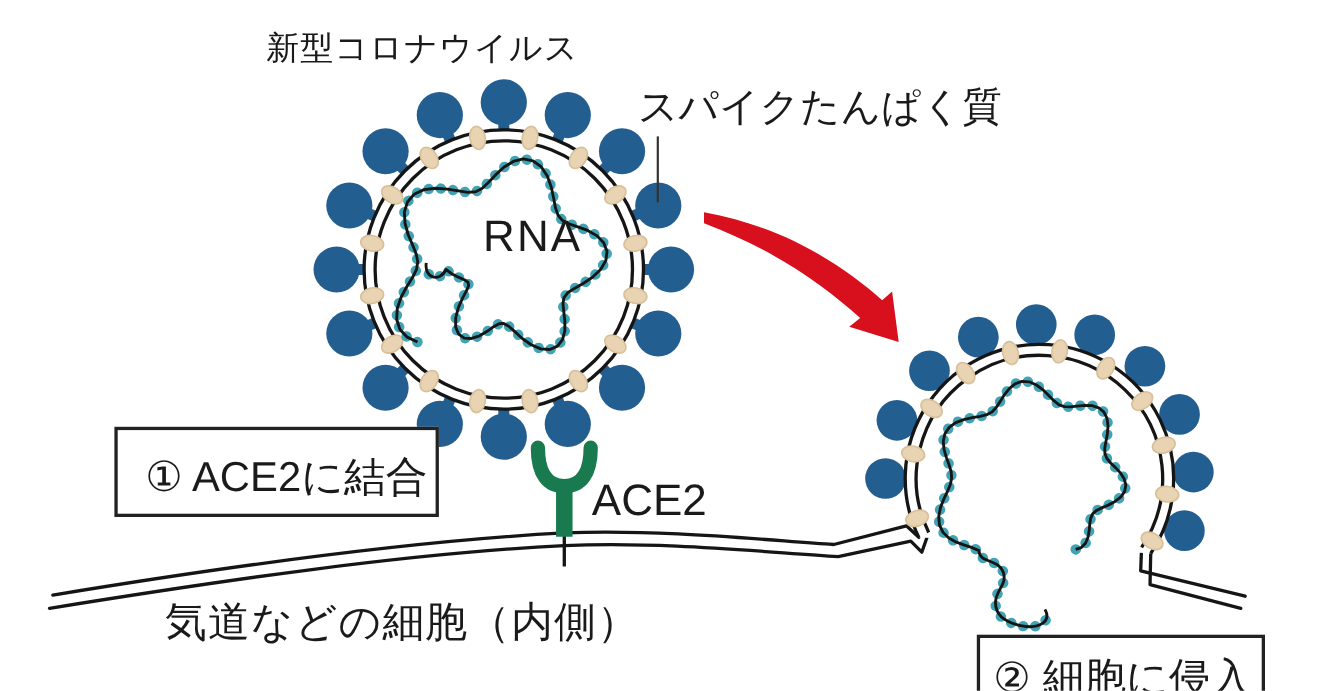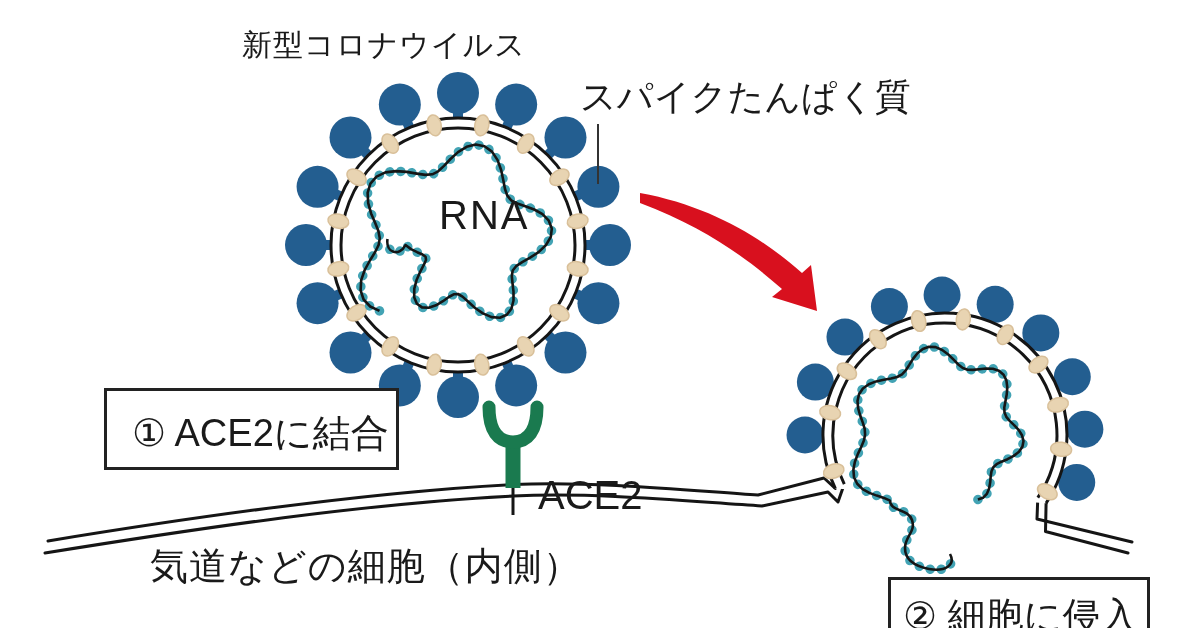--- a/index.html
+++ b/index.html
@@ -6,21 +6,21 @@
   body{
     width:1200px;height:628px;position:relative;overflow:hidden;
     background:#ffffff;font-family:"Liberation Sans","DejaVu Sans",sans-serif;
     color:#1a1a1a;
   }
   #scene{position:absolute;left:0;top:0;width:1200px;height:628px;}
   .lbl{position:absolute;white-space:nowrap;line-height:1.1;}
   .title{left:242px;top:28px;font-size:30px;letter-spacing:1px;}
   .spike-lbl{left:580px;top:77px;font-size:36px;text-align:center;}
   .rna-lbl{left:416px;top:193px;font-size:40px;letter-spacing:2px;margin-left:23px;}
-  .ace2-lbl{left:538px;top:433px;font-size:40px;margin-top:40px;}
+  .ace2-lbl{left:538px;top:433px;font-size:40px;}
   .cell-lbl{left:150px;top:548px;font-size:38px;letter-spacing:1px;font-family:Liberation Mono, monospace;}
   .step-box{
     position:absolute;border:3px solid #222;background:#fff;
     font-size:38px;box-sizing:border-box;white-space:nowrap;
   }
   .step1{left:80px;top:388px;width:295px;height:82px;padding:17px 0 0 25px;margin-left:24px;}
   .step2{left:888px;top:577px;width:262px;height:80px;padding:11px 0 0 12px;}
 </style>
 </head>
 <body>

